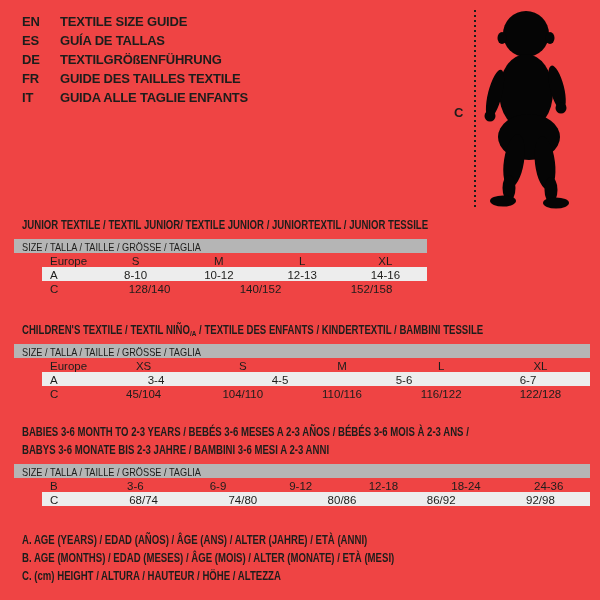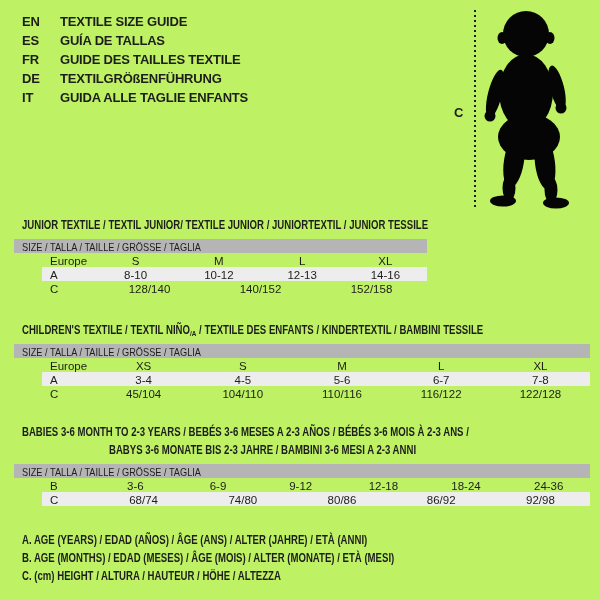--- a/index.html
+++ b/index.html
@@ -1,33 +1,33 @@
 <!DOCTYPE html>
 <html><head>
 <meta charset="utf-8">
 <style>
   html,body{margin:0;padding:0;background:#fff;}
   .canvas{
-    position:relative;width:600px;height:600px;background:#bef264;overflow:hidden;
+    position:relative;width:600px;height:600px;background:#ef4444;overflow:hidden;
     font-family:"Liberation Sans",sans-serif;color:#1d1d1b;
     -webkit-font-smoothing:antialiased;
   }
   
   .langs{position:absolute;left:22px;top:12px;}
   .lang-row{display:flex;height:19px;line-height:19px;font-weight:700;font-size:13px;letter-spacing:-0.2px;}
   .lang-code{width:38px;flex:0 0 38px;}
   
   .measure-line{position:absolute;left:474px;top:10px;width:2px;height:198px;
     background:repeating-linear-gradient(to bottom,#1d1d1b 0 2px,transparent 2px 5px);}
   .figure-label{position:absolute;left:454px;top:105px;font-size:13px;font-weight:700;}
   .baby-svg{position:absolute;left:482px;top:8px;}
   
   .cond{display:inline-block;transform:scaleX(0.8);transform-origin:0 50%;white-space:nowrap;}
   
-  .section-title{position:absolute;left:22px;font-size:12px;font-weight:700;line-height:18px;white-space:nowrap;text-align:center;}
+  .section-title{position:absolute;left:22px;font-size:12px;font-weight:700;line-height:18px;white-space:nowrap;}
   .section-title sub{font-size:8px;vertical-align:-2px;}
   
   .stable{position:absolute;left:14px;font-size:11.5px;}
   .thead{height:14px;line-height:17px;background:#b5b5b5;padding-left:8px;}
   .trow{display:flex;height:14px;line-height:17.5px;margin-left:28px;}
   .trow.shaded{background:#ededed;}
   .tlabel{flex:0 0 44px;padding-left:8px;}
   .tcell{flex:1;text-align:center;}
   #table1{top:239px;width:413px;}
   #table2{top:344px;width:576px;}
@@ -47,26 +47,26 @@
   <div class="langs">
     <div class="lang-row">
       <span class="lang-code">EN</span>
       <span>TEXTILE SIZE GUIDE</span>
     </div>
     <div class="lang-row">
       <span class="lang-code">ES</span>
       <span>GUÍA DE TALLAS</span>
     </div>
     <div class="lang-row">
+      <span class="lang-code">DE</span>
+      <span>TEXTILGRÖßENFÜHRUNG</span>
+    </div>
+    <div class="lang-row">
       <span class="lang-code">FR</span>
       <span>GUIDE DES TAILLES TEXTILE</span>
-    </div>
-    <div class="lang-row">
-      <span class="lang-code">DE</span>
-      <span>TEXTILGRÖßENFÜHRUNG</span>
     </div>
     <div class="lang-row">
       <span class="lang-code">IT</span>
       <span>GUIDA ALLE TAGLIE ENFANTS</span>
     </div>
   </div>
 
   <div class="measure-line"></div>
   <div class="figure-label">C</div>
   <svg class="baby-svg" width="92" height="202" viewBox="0 0 92 202" fill="#050505" xmlns="http://www.w3.org/2000/svg">
@@ -130,21 +130,20 @@
       <span class="tcell">M</span>
       <span class="tcell">L</span>
       <span class="tcell">XL</span>
     </div>
     <div class="trow shaded">
       <span class="tlabel">A</span>
       <span class="tcell">3-4</span>
       <span class="tcell">4-5</span>
       <span class="tcell">5-6</span>
       <span class="tcell">6-7</span>
-      <span class="tcell">7-8</span>
     </div>
     <div class="trow">
       <span class="tlabel">C</span>
       <span class="tcell">45/104</span>
       <span class="tcell">104/110</span>
       <span class="tcell">110/116</span>
       <span class="tcell">116/122</span>
       <span class="tcell">122/128</span>
     </div>
   </div>

